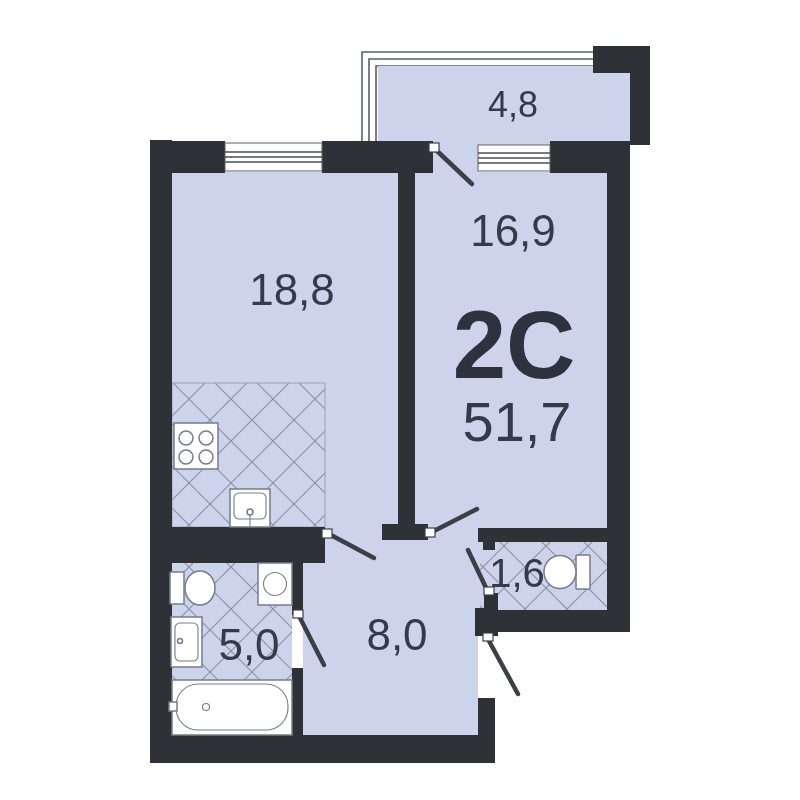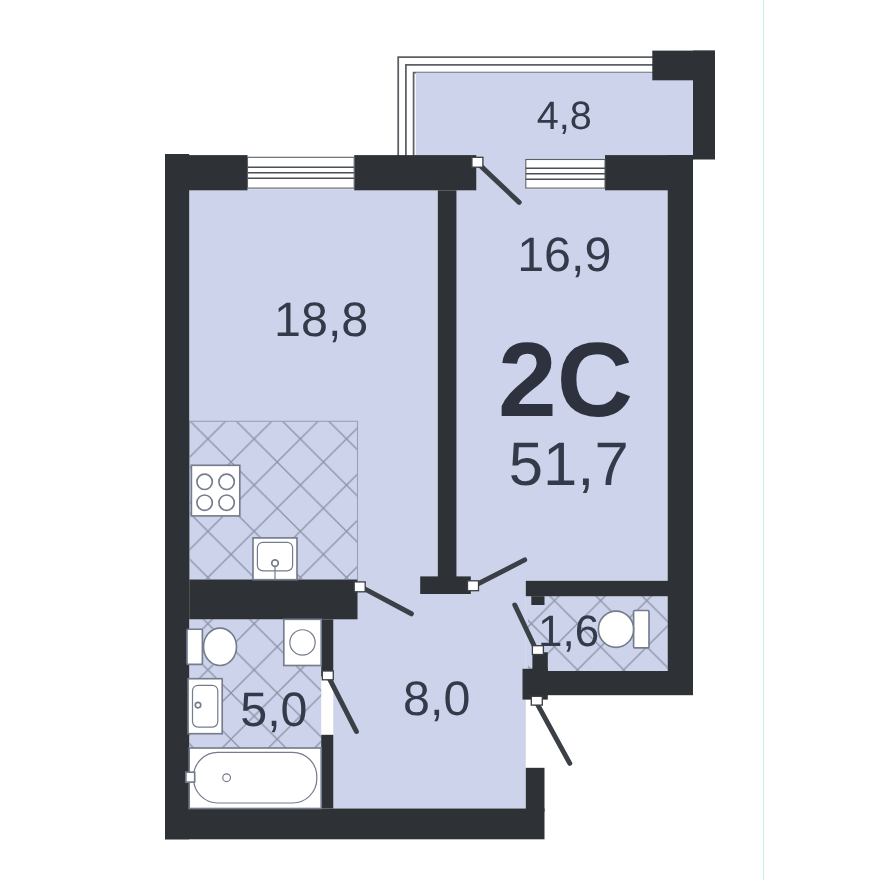--- a/index.html
+++ b/index.html
@@ -1,16 +1,16 @@
 <!DOCTYPE html>
 <html><head>
 <meta charset="utf-8">
 <style>
   html,body{margin:0;padding:0;background:#ffffff;}
-  .stage{width:694px;height:800px;position:relative;background:#14b8a6;overflow:hidden;}
+  .stage{width:694px;height:800px;position:relative;background:#f0abfc;overflow:hidden;}
   svg{display:block;}
   text{font-family:"Liberation Sans","DejaVu Sans",sans-serif;fill:#333b4a;}
   .room-num{font-size:44px;}
   .room-num-sm{font-size:36px;}
   .room-num-wc{font-size:40px;}
   .type-big{font-size:96px;font-weight:700;fill:#2d323e;}
   .area-big{font-size:56px;fill:#333b4a;}
   .wall{fill:#2e3236;stroke:none;}
   .floor{fill:#ccd3ea;}
   .win{fill:#ffffff;stroke:#5a6066;stroke-width:1;}

